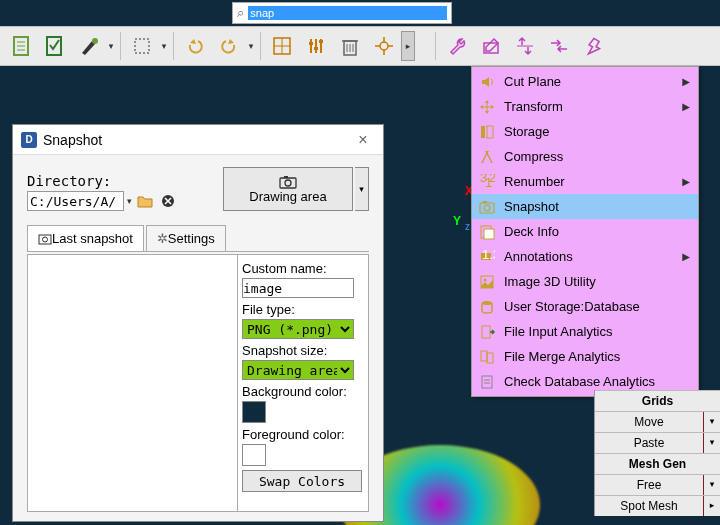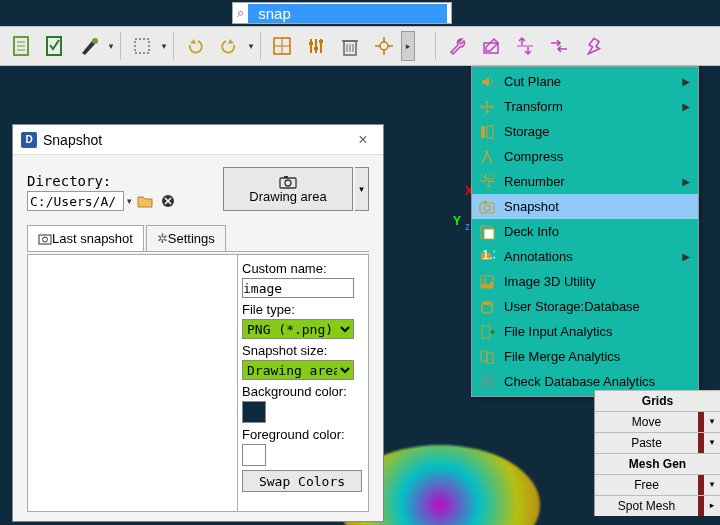--- a/index.html
+++ b/index.html
@@ -1,18 +1,18 @@
 <!DOCTYPE html>
 <html><head>
 <meta charset="utf-8">
 <style>
 *{box-sizing:border-box;margin:0;padding:0;font-family:Arial,sans-serif;font-size:13px}
 body{background:#102a3d;width:720px;height:525px;position:relative;overflow:hidden}
 .search-bar{position:absolute;top:2px;left:232px;width:220px;height:22px;background:#fff;border:1px solid #aaa;display:flex;align-items:center;padding:0 4px}
-.search-bar input{border:none;outline:none;flex:1;font-size:15px;background:#3399ff;color:#fff;padding:1px 10px;width:40px}
+.search-bar input{border:none;outline:none;flex:1;font-size:11px;background:#3399ff;color:#fff;padding:1px 2px;width:40px}
 .search-bar input::selection{background:#3399ff;color:#fff}
 .toolbar{position:absolute;top:26px;left:0;right:0;height:40px;background:#ebebeb;border-top:1px solid #c0c0c0;border-bottom:1px solid #c0c0c0;display:flex;align-items:center;padding:0 4px}
 .tb-btn{width:30px;height:30px;display:flex;align-items:center;justify-content:center;margin:0 2px;cursor:pointer}
 .tb-sep{width:1px;height:28px;background:#c0c0c0;margin:0 4px}
 .tb-dropdown{width:10px;display:flex;align-items:center;justify-content:center;font-size:9px;color:#333;cursor:pointer}
 .viewport{position:absolute;top:66px;left:0;right:0;bottom:0;background:#102a3d}
 .axis-x{position:absolute;top:118px;left:465px;color:#ff0000;font-size:12px;font-weight:bold}
 .axis-y{position:absolute;top:148px;left:453px;color:#00ff00;font-size:12px;font-weight:bold}
 .axis-z{position:absolute;top:155px;left:465px;color:#3399ff;font-size:10px}
 .mesh-graphic{position:absolute;bottom:-40px;left:340px;width:200px;height:120px;border-radius:50%;background:radial-gradient(circle,#ff00ff,#00ffff,#ffff00,#ff8800);opacity:0.7;filter:blur(1px)}
@@ -34,30 +34,30 @@
 .tab{padding:5px 10px;border:1px solid #aaa;border-bottom:none;background:#f4f4f4;font-family:monospace;font-size:13px;cursor:pointer;display:flex;align-items:center;margin-right:2px}
 .tab.active{background:#fff}
 .tab-content{display:flex;border:1px solid #aaa;height:258px;background:#fff}
 .preview{flex:1;border-right:1px solid #aaa}
 .settings-col{width:130px;padding:4px;font-family:monospace;font-size:13px}
 .settings-col label{display:block;margin:2px 0}
 .settings-col input[type=text],.settings-col select{width:112px;height:20px;border:1px solid #888;font-family:monospace;font-size:13px;margin-bottom:2px;background:#fff}
 .settings-col select{background:#84cc16}
 .color-swatch{width:24px;height:22px;border:1px solid #888;margin:2px 0 4px}
 .swap-btn{width:120px;height:22px;border:1px solid #888;background:#e8e8e8;font-family:monospace;cursor:pointer}
-.context-menu{position:absolute;top:66px;left:471px;width:228px;background:#14b8a6;border:1px solid #999;box-shadow:2px 2px 4px rgba(0,0,0,0.3);padding:2px 0}
+.context-menu{position:absolute;top:66px;left:471px;width:228px;background:#f0abfc;border:1px solid #999;box-shadow:2px 2px 4px rgba(0,0,0,0.3);padding:2px 0}
 .menu-item{height:25px;display:flex;align-items:center;padding:0 8px 0 4px;cursor:pointer}
 .menu-item.highlighted{background:#91c9f7}
 .menu-icon{width:22px;height:18px;display:flex;align-items:center;justify-content:center;margin-right:6px}
 .menu-text{flex:1;font-size:13px}
 .menu-arrow{font-size:10px;color:#333}
 .side-panel{position:absolute;right:0;top:390px;width:126px;background:#ebebeb;border-left:1px solid #999}
 .sp-header{font-weight:bold;text-align:center;padding:3px 6px;font-size:12px;border-top:1px solid #bbb}
 .sp-row{display:flex;border-top:1px solid #bbb}
-.sp-btn{flex:1;padding:3px 6px;text-align:center;font-size:12px;border-right:6px solid #7f1d1d;cursor:pointer;background:#ebebeb}
+.sp-btn{flex:1;padding:3px 6px;text-align:center;font-size:12px;border-right:1px solid #7f1d1d;cursor:pointer;background:#ebebeb}
 .sp-arrow{width:16px;text-align:center;font-size:9px;padding-top:4px}
 svg{display:block}
 </style>
 </head>
 <body>
 
 <div class="search-bar">
   <span style="margin-right:4px;color:#666">⌕</span>
   <input value="snap" style="">
 </div>

